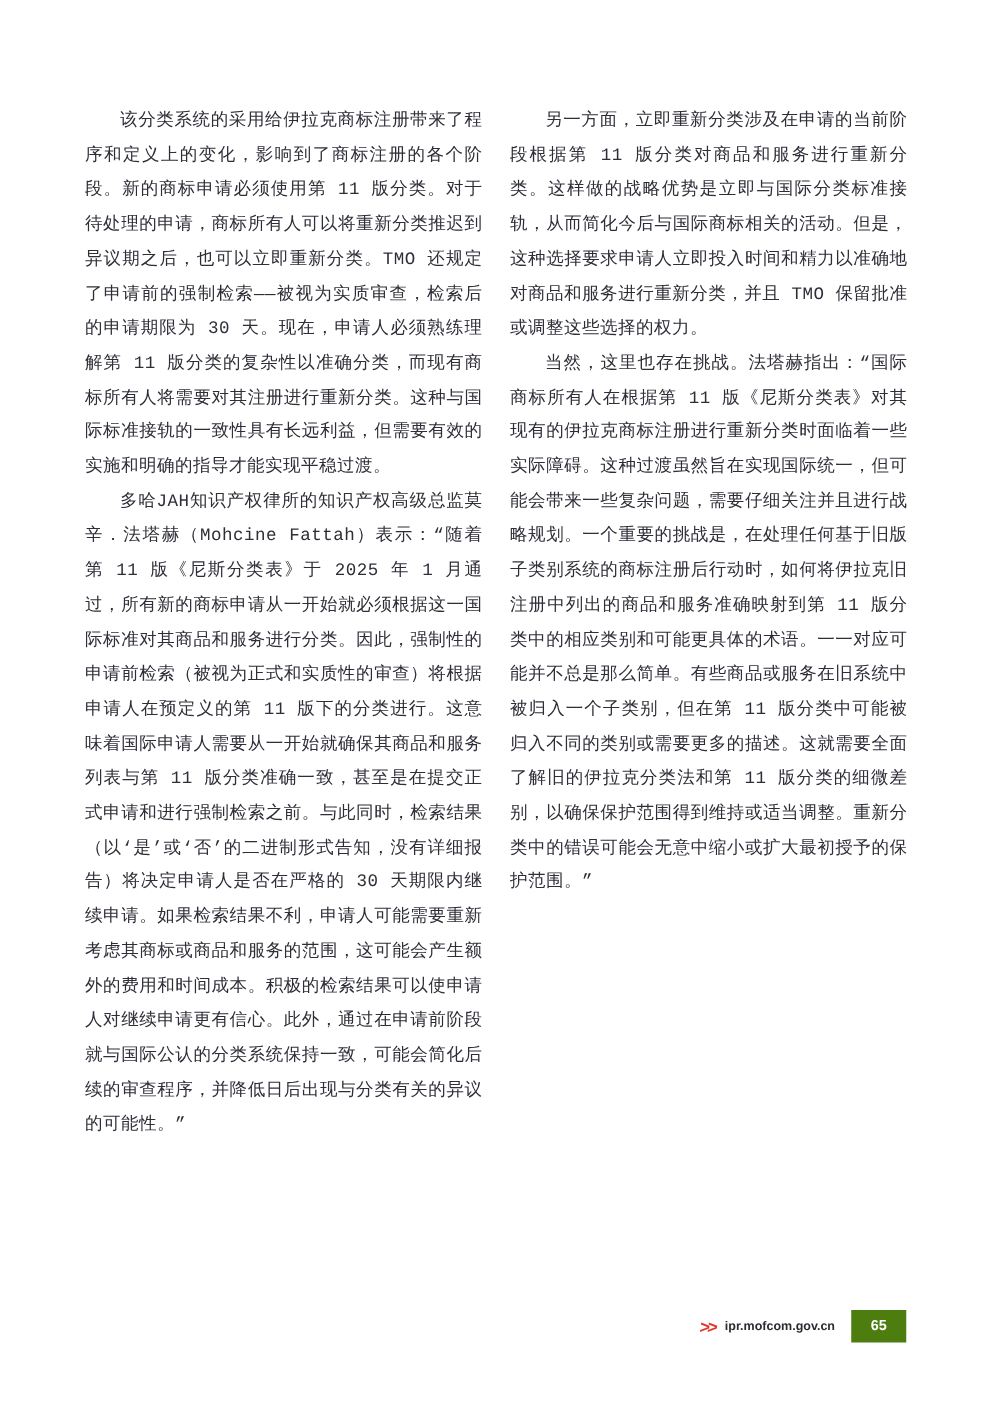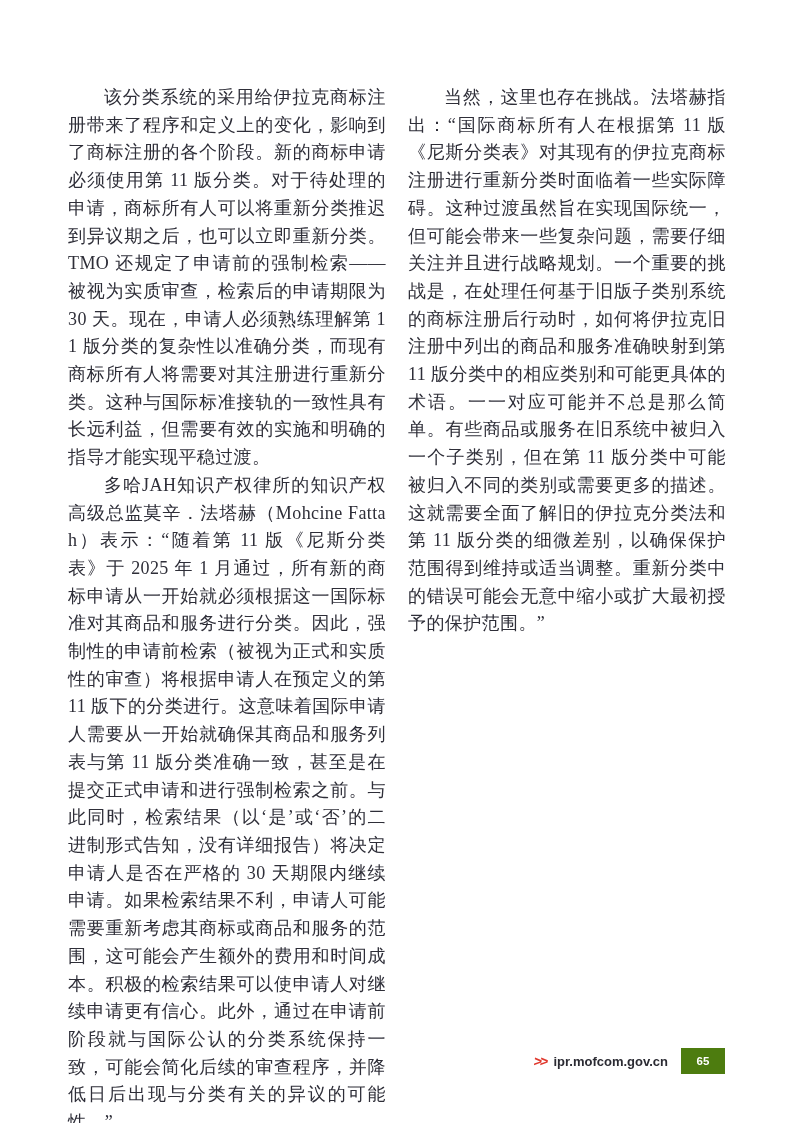--- a/index.html
+++ b/index.html
@@ -22,27 +22,28 @@
     left: 68px;
     width: 658px;
     display: flex;
     gap: 22px;
   }
   .column {
     width: 318px;
   }
   .column p {
     margin: 0;
-    font-size: 18px;
+    font-size: 14px;
     line-height: 27.7px;
     text-align: justify;
     text-justify: inter-character;
     text-indent: 2em;
     letter-spacing: 0.4px;
     word-break: break-all;
+    font-family: Liberation Mono, monospace;
   }
   .column p.continuation {
     text-indent: 0;
   }
   .footer {
     position: absolute;
     top: 1048px;
     right: 69px;
     display: flex;
     align-items: center;
@@ -52,21 +53,21 @@
     color: #e0392e;
     font-weight: bold;
     font-size: 14px;
     letter-spacing: -2px;
     margin-right: 7px;
     transform: skewX(-8deg);
   }
   .site {
     color: #2b2b33;
     font-weight: bold;
-    font-size: 13px;
+    font-size: 10px;
     margin-right: 13px;
   }
   .page-badge {
     background: #4d7c0f;
     color: #ffffff;
     width: 44px;
     height: 26px;
     display: flex;
     align-items: center;
     justify-content: center;
@@ -80,20 +81,21 @@
 <div class="page">
 
   <div class="columns">
 
     <div class="column">
       <p>该分类系统的采用给伊拉克商标注册带来了程序和定义上的变化，影响到了商标注册的各个阶段。新的商标申请必须使用第 11 版分类。对于待处理的申请，商标所有人可以将重新分类推迟到异议期之后，也可以立即重新分类。TMO 还规定了申请前的强制检索——被视为实质审查，检索后的申请期限为 30 天。现在，申请人必须熟练理解第 11 版分类的复杂性以准确分类，而现有商标所有人将需要对其注册进行重新分类。这种与国际标准接轨的一致性具有长远利益，但需要有效的实施和明确的指导才能实现平稳过渡。</p>
       <p>多哈JAH知识产权律所的知识产权高级总监莫辛．法塔赫（Mohcine Fattah）表示：“随着第 11 版《尼斯分类表》于 2025 年 1 月通过，所有新的商标申请从一开始就必须根据这一国际标准对其商品和服务进行分类。因此，强制性的申请前检索（被视为正式和实质性的审查）将根据申请人在预定义的第 11 版下的分类进行。这意味着国际申请人需要从一开始就确保其商品和服务列表与第 11 版分类准确一致，甚至是在提交正式申请和进行强制检索之前。与此同时，检索结果（以‘是’或‘否’的二进制形式告知，没有详细报告）将决定申请人是否在严格的 30 天期限内继续申请。如果检索结果不利，申请人可能需要重新考虑其商标或商品和服务的范围，这可能会产生额外的费用和时间成本。积极的检索结果可以使申请人对继续申请更有信心。此外，通过在申请前阶段就与国际公认的分类系统保持一致，可能会简化后续的审查程序，并降低日后出现与分类有关的异议的可能性。”</p>
     </div>
 
     <div class="column">
+      <p>另一方面，立即重新分类涉及在申请的当前阶段根据第 11 版分类对商品和服务进行重新分类。这样做的战略优势是立即与国际分类标准接轨，从而简化今后与国际商标相关的活动。但是，这种选择要求申请人立即投入时间和精力以准确地对商品和服务进行重新分类，并且 TMO 保留批准或调整这些选择的权力。</p>
       <p>当然，这里也存在挑战。法塔赫指出：“国际商标所有人在根据第 11 版《尼斯分类表》对其现有的伊拉克商标注册进行重新分类时面临着一些实际障碍。这种过渡虽然旨在实现国际统一，但可能会带来一些复杂问题，需要仔细关注并且进行战略规划。一个重要的挑战是，在处理任何基于旧版子类别系统的商标注册后行动时，如何将伊拉克旧注册中列出的商品和服务准确映射到第 11 版分类中的相应类别和可能更具体的术语。一一对应可能并不总是那么简单。有些商品或服务在旧系统中被归入一个子类别，但在第 11 版分类中可能被归入不同的类别或需要更多的描述。这就需要全面了解旧的伊拉克分类法和第 11 版分类的细微差别，以确保保护范围得到维持或适当调整。重新分类中的错误可能会无意中缩小或扩大最初授予的保护范围。”</p>
     </div>
 
   </div>
 
   <div class="footer">
     <span class="chevrons">&gt;&gt;</span>
     <span class="site">ipr.mofcom.gov.cn</span>
     <span class="page-badge">65</span>
   </div>

